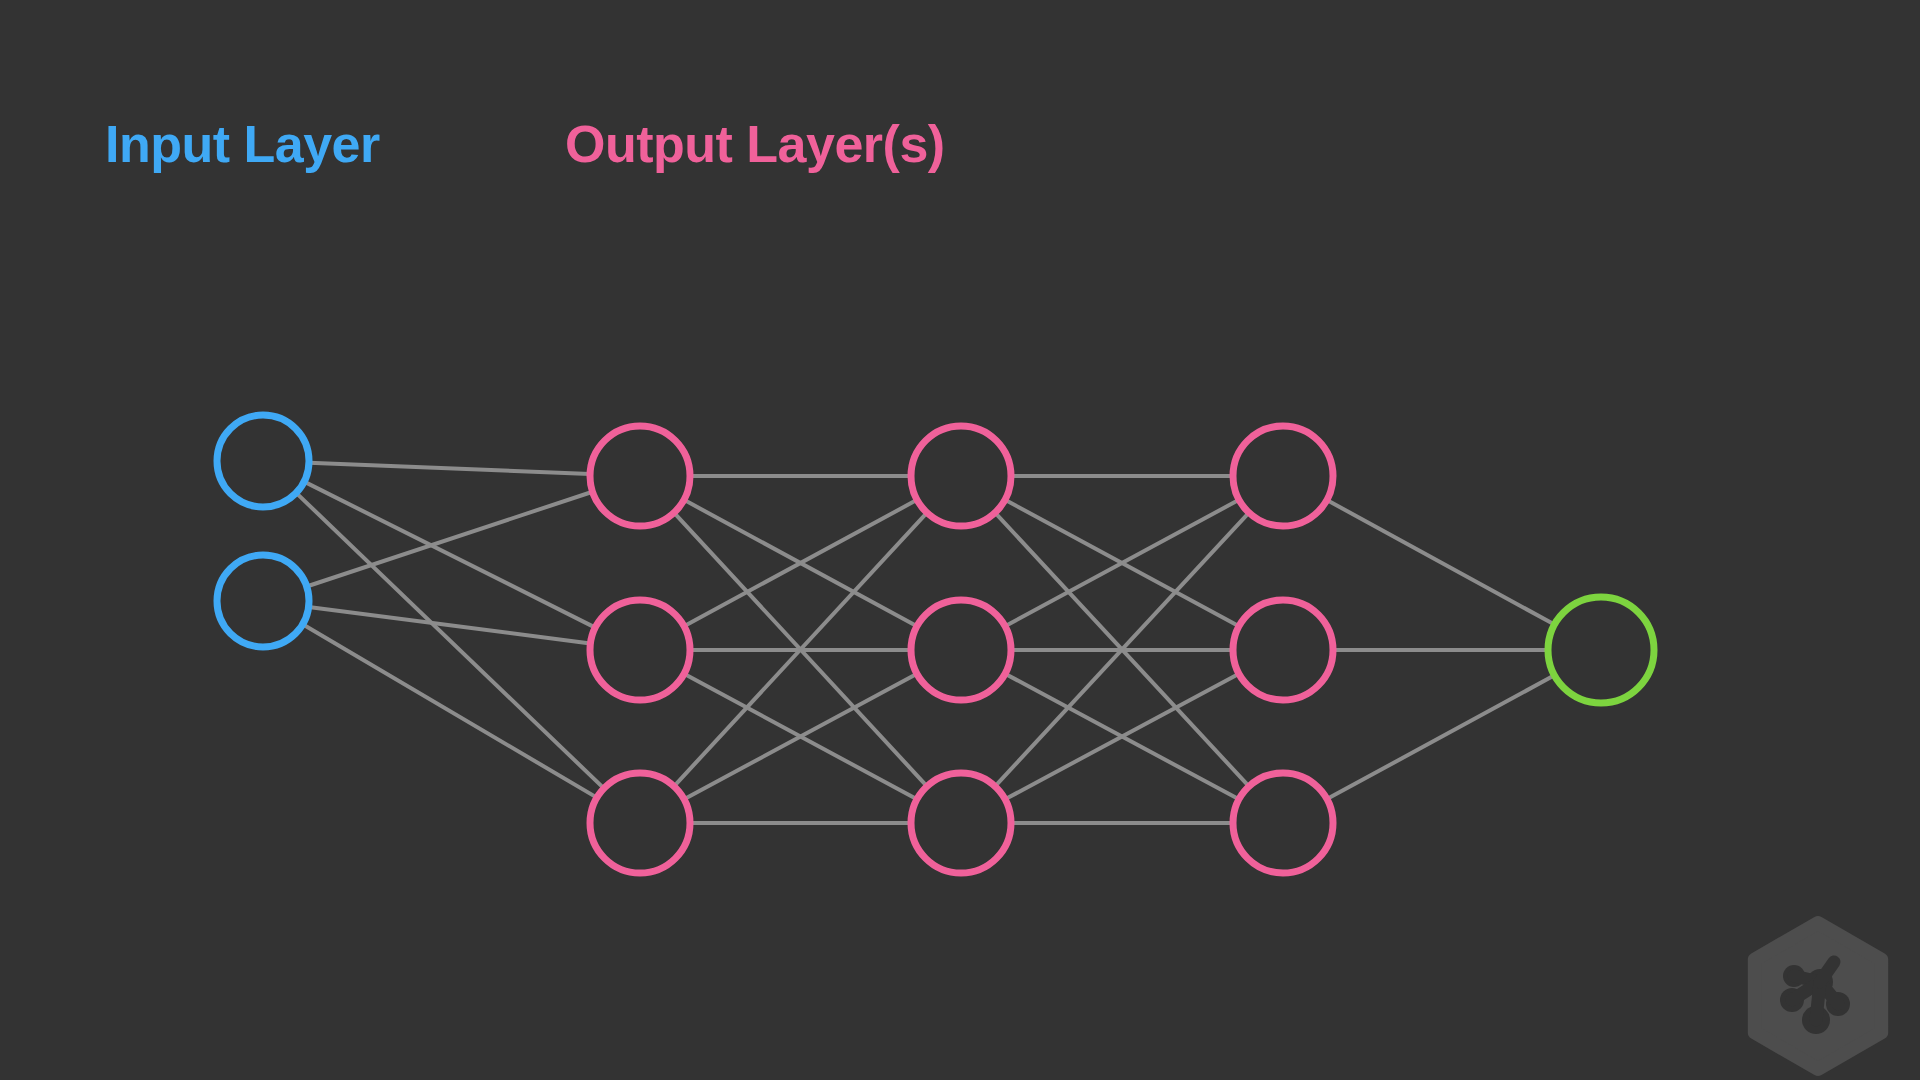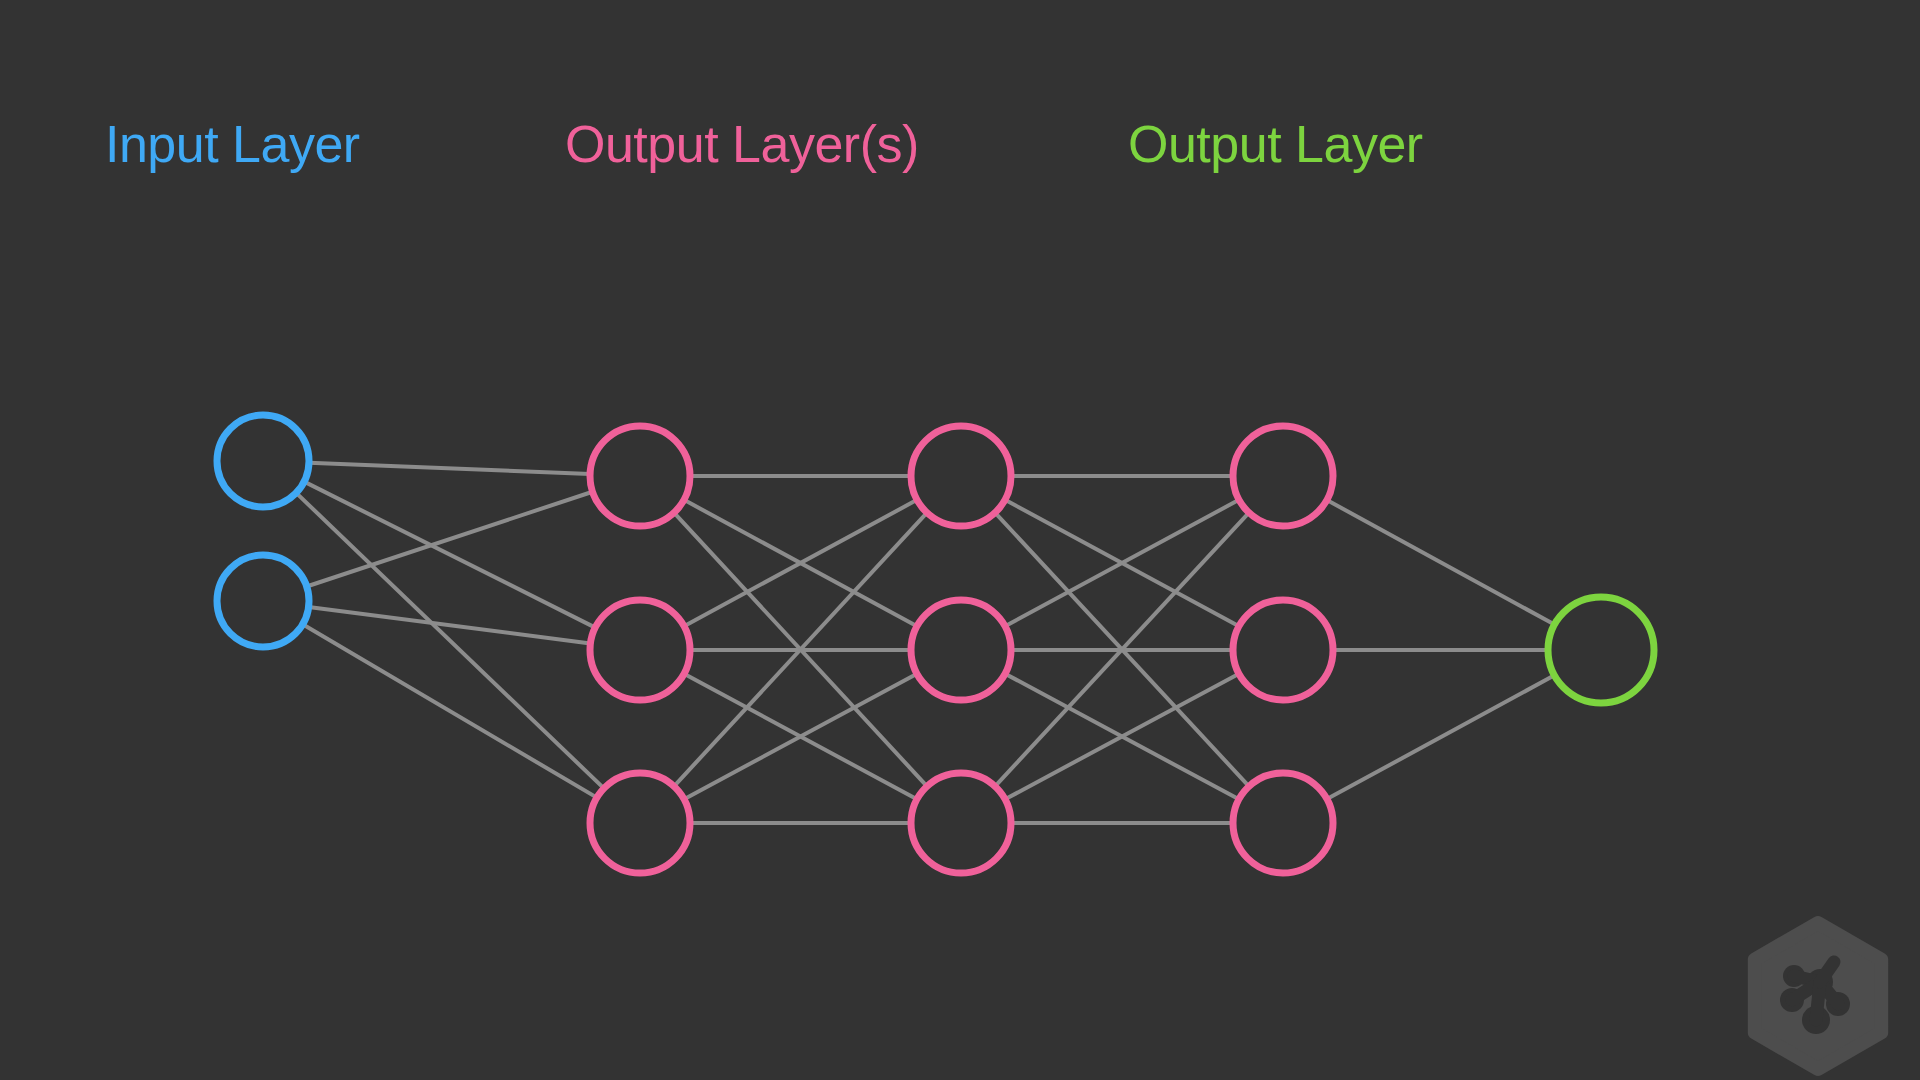--- a/index.html
+++ b/index.html
@@ -24,21 +24,21 @@
     position: absolute;
     left: 0;
     top: 0;
     width: 1920px;
     height: 1080px;
     display: block;
   }
   .layer-label {
     position: absolute;
     font-family: "Liberation Sans", sans-serif;
-    font-weight: normal;
+    font-weight: bold;
     font-size: 52px;
     letter-spacing: -0.5px;
     white-space: nowrap;
     line-height: 1;
     user-select: none;
   }
   #label-input   { left: 105px;  top: 118px; }
   #label-hidden  { left: 565px;  top: 118px; }
   #label-output  { left: 1128px; top: 118px; }
 </style>
@@ -103,15 +103,14 @@
         <line x1="1820" y1="982" x2="1838" y2="1004" stroke="#333333" stroke-width="13" stroke-linecap="round"></line>
         <line x1="1820" y1="982" x2="1816" y2="1020" stroke="#333333" stroke-width="13" stroke-linecap="round"></line>
         <line x1="1820" y1="982" x2="1834" y2="962" stroke="#333333" stroke-width="13" stroke-linecap="round"></line>
       </g>
   </svg>
 
   <div class="layer-label" id="label-input" style="color: rgb(63, 169, 245);">Input Layer</div>
 
   <div class="layer-label" id="label-hidden" style="color: rgb(240, 97, 154);">Output Layer(s)</div>
 
-  <div class="layer-label" id="label-output" style="color: rgb(125, 212, 63);">Output Layer</div>
 
 </div>
 
 </body></html>

